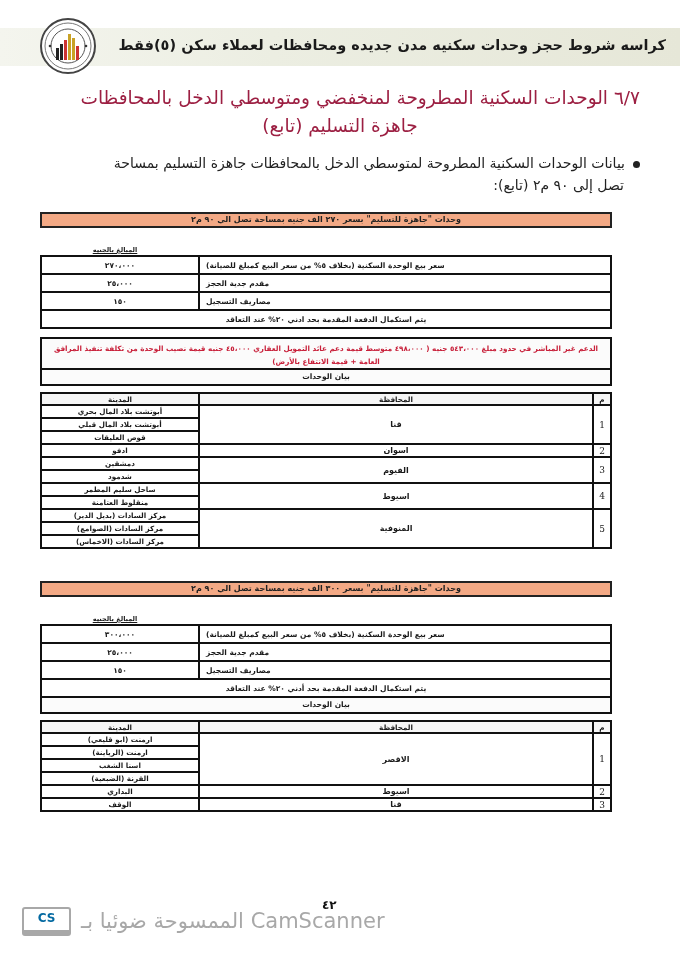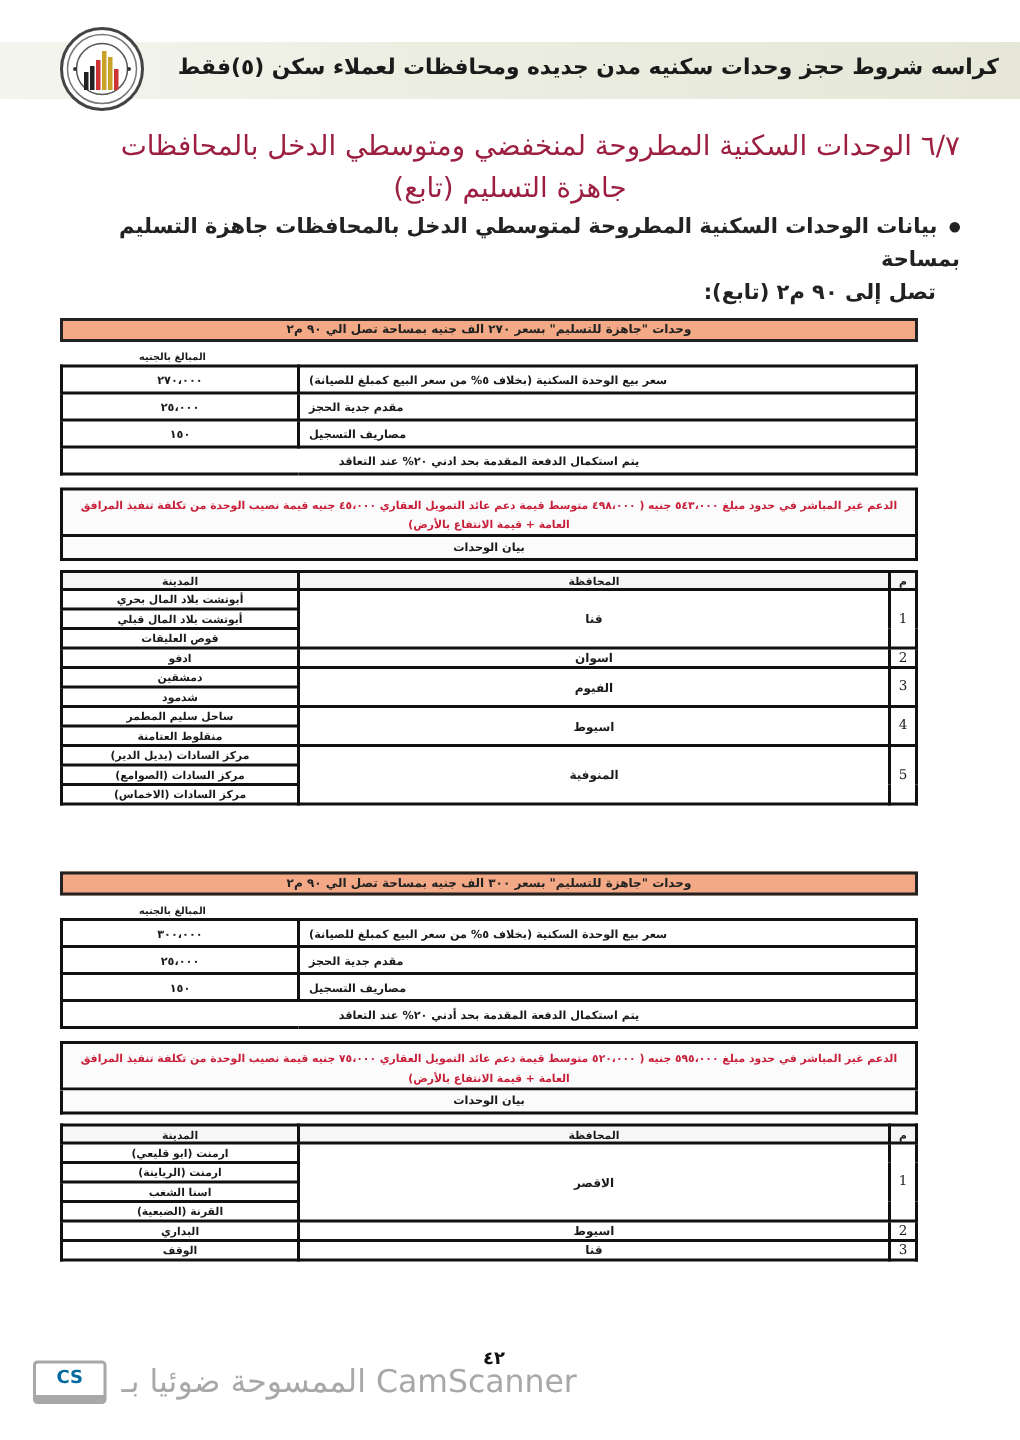--- a/index.html
+++ b/index.html
@@ -19,34 +19,34 @@
     border: 2px solid #444; background: #fff; overflow: hidden;
   }
 
   .section-title {
     position: absolute; right: 40px; left: 40px; top: 84px; text-align: right;
     font-size: 18.5px; font-weight: normal; color: #9c1f42; line-height: 28px;
   }
   .section-title .l2 { display: block; text-align: center; padding-right: 0; }
 
   .bullet-text {
-    position: absolute; right: 40px; left: 30px; top: 140px; font-size: 14px; font-weight: bold;
+    position: absolute; right: 40px; left: 30px; top: 152px; font-size: 14px; font-weight: normal;
     line-height: 22px; color: #222;
   }
   .bullet-dot { display: inline-block; width: 7px; height: 7px; background: #222; border-radius: 50%; margin-left: 8px; vertical-align: middle; }
   .bullet-line2 { padding-right: 16px; display: block; }
 
   .block { position: absolute; left: 40px; width: 572px; }
   .orange-bar {
     height: 16px; background: #f3a985; border: 2px solid #222;
     font-size: 8px; font-weight: bold; text-align: center; line-height: 12px; color: #222;
   }
   .amount-label {
-    font-size: 6.5px; font-weight: bold; text-align: center;
-    width: 150px; margin-top: 6px; margin-right: auto; margin-left: 0; height: 9px; line-height: 9px;
+    font-size: 6.5px; font-weight: bold; text-decoration: underline; text-align: center;
+    width: 150px; margin-top: 18px; margin-right: auto; margin-left: 0; height: 9px; line-height: 9px;
     direction: rtl;
   }
   table { border-collapse: collapse; width: 100%; direction: rtl; }
   .price-table td {
     border: 2px solid #111; height: 18px; font-size: 7.5px; font-weight: bold; padding: 0 6px;
   }
   .price-table td.lbl { text-align: left; }
   .price-table td.val { width: 158px; text-align: center; }
   .price-table td.note { text-align: center; }
 
@@ -205,21 +205,20 @@
     </tr>
     <tr>
       <td class="lbl">مصاريف التسجيل</td>
       <td class="val">١٥٠</td>
     </tr>
     <tr>
       <td class="note" colspan="2">يتم استكمال الدفعة المقدمة بحد أدني ٢٠% عند التعاقد</td>
     </tr>
   </tbody>
     </table>
-  <div class="red-box">الدعم غير المباشر في حدود مبلغ ٥٩٥،٠٠٠ جنيه ( ٥٢٠،٠٠٠ متوسط قيمة دعم عائد التمويل العقاري ٧٥،٠٠٠ جنيه قيمة نصيب الوحدة من تكلفة تنفيذ المرافق العامة + قيمة الانتفاع بالأرض)</div>
   <div class="units-title">بيان الوحدات</div>
   <table class="units-table">
     <tbody>
         <tr>
       <th style="width:18px;">م</th>
       <th>المحافظة</th>
       <th class="city">المدينة</th>
     </tr>
     <tr>
       <td class="idx" rowspan="4">1</td>

